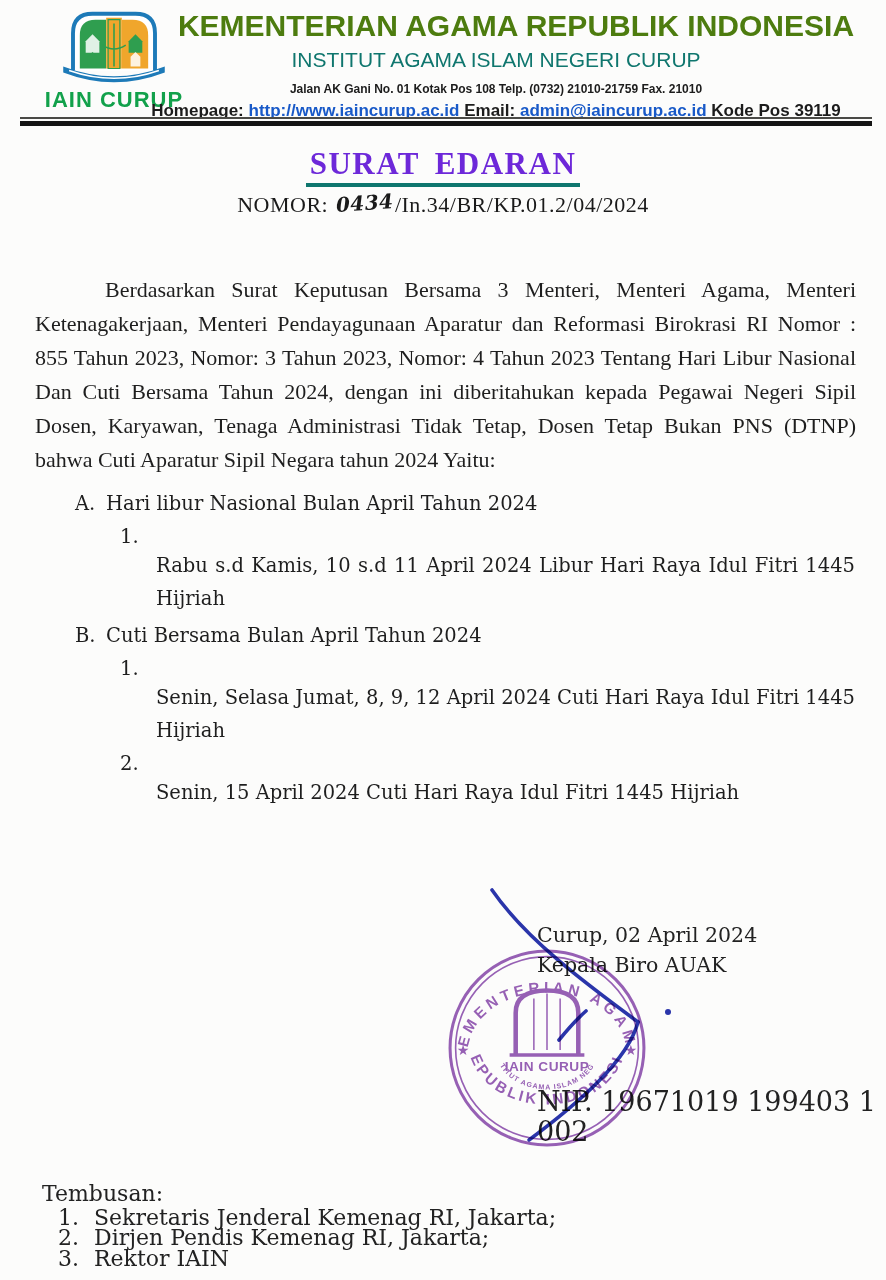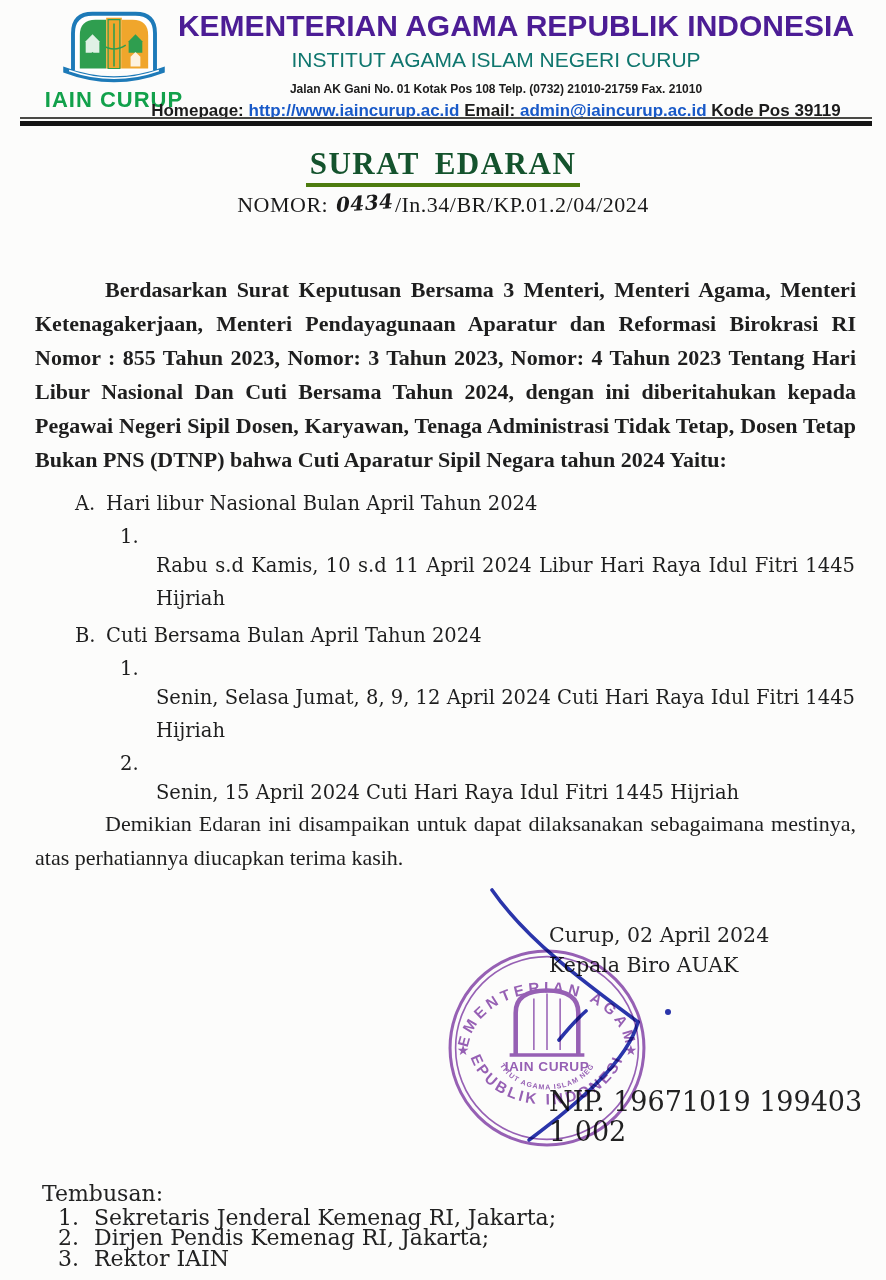--- a/index.html
+++ b/index.html
@@ -8,53 +8,53 @@
     background:#fcfcfb;color:#1d1d1d;overflow:hidden;
     font-family:"Liberation Serif", serif;
   }
   
   .logo-wrap{position:absolute;left:28px;top:6px;width:172px;text-align:center;}
   .logo-svg{display:block;margin:0 auto;width:128px;height:82px;}
   .logo-text{font-family:"Liberation Sans",sans-serif;font-weight:bold;font-size:22px;
     color:#12a14b;letter-spacing:1px;margin-top:-1px;}
   .head-text{position:absolute;left:122px;top:8px;width:748px;text-align:center;
     font-family:"Liberation Sans",sans-serif;}
-  .ministry{font-size:30px;font-weight:bold;line-height:36px;white-space:nowrap;color:#4c1d95;padding-left:40px;}
+  .ministry{font-size:30px;font-weight:bold;line-height:36px;white-space:nowrap;color:#4d7c0f;padding-left:40px;}
   .institute{font-size:21px;line-height:32px;white-space:nowrap;color:#0f766e;}
   .address{font-size:12px;font-weight:bold;line-height:21px;margin-top:3px;white-space:nowrap;color:#1c1c1c;}
   .contact{font-size:17px;font-weight:bold;line-height:21px;white-space:nowrap;color:#1c1c1c;}
   .contact a{color:#1859c8;text-decoration:underline;cursor:pointer;}
   .rule{position:absolute;top:117px;left:20px;right:14px;}
   .rule-thin{height:2px;background:#4a4a46;}
   .rule-thick{height:5px;background:#141414;margin-top:2px;}
   
   .title-block{position:absolute;top:146px;left:0;width:100%;text-align:center;}
   .title-main{display:inline-block;font-size:31px;font-weight:bold;letter-spacing:1.5px;
-    word-spacing:6px;border-bottom:4px solid #4d7c0f;padding:0 4px 1px;color:#14532d;}
+    word-spacing:6px;border-bottom:4px solid #0f766e;padding:0 4px 1px;color:#6d28d9;}
   .nomor{font-size:22px;margin-top:5px;letter-spacing:.5px;color:#1a1a1a;}
   .handwritten{display:inline-block;font-family:"DejaVu Serif",serif;font-style:italic;
     font-weight:600;font-size:20px;transform:rotate(-4deg) translateY(-2px);margin:0 1px 0 2px;}
   
   .para{position:absolute;left:35px;width:821px;font-size:22px;line-height:34px;
     text-align:justify;text-indent:70px;color:#1e1e1e;}
-  .para1{top:251px;font-weight:bold;}
+  .para1{top:251px;}
   .closing{top:785px;}
   .sec{position:absolute;left:75px;width:780px;font-family:"DejaVu Serif",serif;
     font-size:19.5px;color:#1e1e1e;}
   .secA{top:487px;}
   .secB{top:619px;}
   .sec-head{display:flex;line-height:33px;}
   .sec-label{width:31px;flex:none;}
   .sec-items{margin-left:45px;}
   .sec-item{display:flex;line-height:33px;}
   .item-num{width:36px;flex:none;}
   .item-text{flex:1;text-align:justify;margin-top:29px;}
   
   .sig-block{position:absolute;left:537px;top:921px;font-family:"DejaVu Serif",serif;
-    font-size:20.5px;line-height:29.5px;color:#222;margin-left:12px;}
+    font-size:20.5px;line-height:29.5px;color:#222;}
   .sig-spacer{height:107px;}
   .sig-name{font-weight:bold;color:#1b1b1b;}
   .sig-nip{font-size:27px;}
   .stamp-svg{position:absolute;left:445px;top:946px;width:204px;height:204px;
     opacity:.88;mix-blend-mode:multiply;pointer-events:none;}
   .sign-svg{position:absolute;left:440px;top:868px;width:285px;height:292px;
     mix-blend-mode:multiply;pointer-events:none;}
   
   .tembusan{position:absolute;left:42px;top:1184px;font-family:"DejaVu Serif",serif;
     font-size:22px;line-height:20.5px;color:#222;}
@@ -136,21 +136,20 @@
         <span class="item-num">1.</span>
         <span class="item-text">Senin, Selasa Jumat, 8, 9, 12 April 2024 Cuti Hari Raya Idul Fitri 1445 Hijriah</span>
       </div>
       <div class="sec-item">
         <span class="item-num">2.</span>
         <span class="item-text">Senin, 15 April 2024 Cuti Hari Raya Idul Fitri 1445 Hijriah</span>
       </div>
     </div>
   </div>
 
-  <p class="para closing">Demikian Edaran ini disampaikan untuk dapat dilaksanakan sebagaimana mestinya, atas perhatiannya diucapkan terima kasih.</p>
 
   <div class="sig-block">
     <div>Curup, 02 April 2024</div>
     <div>Kepala Biro AUAK</div>
     <div class="sig-spacer"></div>
     <div class="sig-nip">NIP. 19671019 199403 1 002</div>
   </div>
 
   <svg class="stamp-svg" viewBox="0 0 202 202">
     <g fill="none" stroke="#8a4bad">

